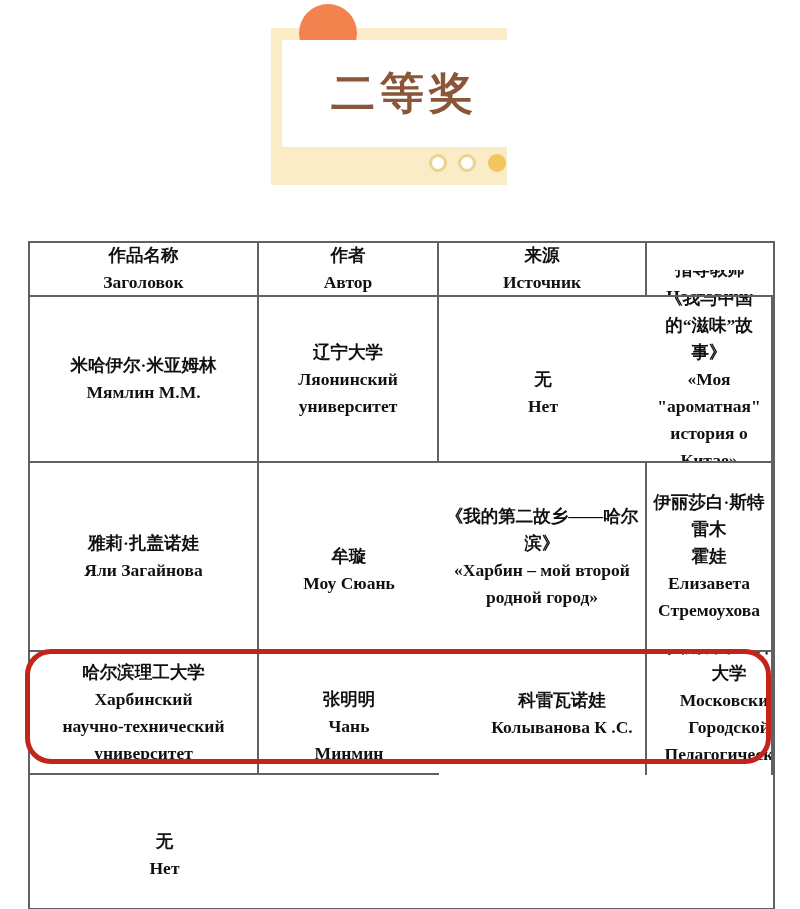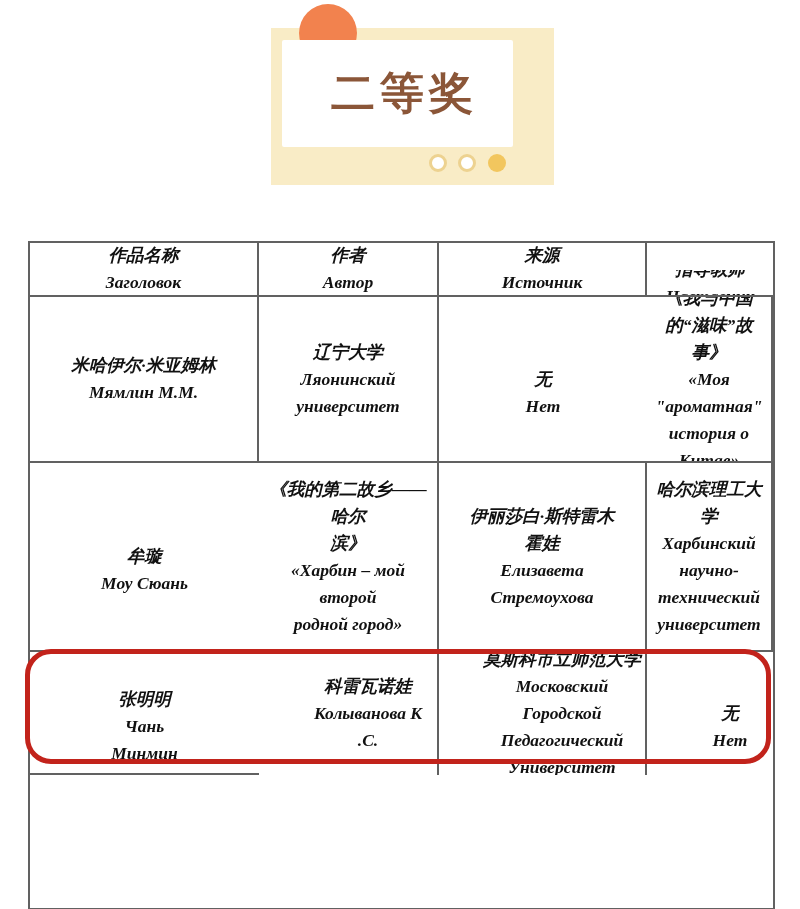--- a/index.html
+++ b/index.html
@@ -4,21 +4,21 @@
 <style>
   html,body{margin:0;padding:0;}
   body{
     width:800px;height:909px;position:relative;background:#ffffff;
     font-family:"Liberation Serif","DejaVu Serif",serif;
     overflow:hidden;
   }
   
   .banner{
     position:absolute;left:271px;top:28px;width:236px;height:157px;
-    background:#F9ECC6;border-radius:0;padding-left:47px;
+    background:#F9ECC6;border-radius:0;
   }
   .banner-inner{
     position:absolute;left:11px;top:12px;width:231px;height:107px;
     background:#ffffff;border-radius:2px;
     display:flex;align-items:center;justify-content:center;
   }
   .banner-title{
     font-family:"Liberation Sans","DejaVu Sans",sans-serif;
     font-weight:900;font-size:44px;color:#8B5638;letter-spacing:5px;
     margin-left:14px;
@@ -41,21 +41,21 @@
     grid-template-columns:229px 180px 208px 126px;
     grid-template-rows:54px 166px 189px 123px 133px;
     border:2px solid #616161;
   }
   .cell{
     border-right:2px solid #616161;border-bottom:2px solid #616161;
     display:flex;align-items:center;justify-content:center;
     text-align:center;
     font-weight:bold;font-size:17.5px;line-height:27px;color:#111;
     white-space:pre-line;
-    padding:0 4px;box-sizing:border-box;overflow:hidden;font-style:italic;
+    padding:0 4px;box-sizing:border-box;overflow:hidden;
   }
   .cell.last-col{border-right:none;margin-top:27px;}
   .cell.last-row{border-bottom:none;padding-left:44px;}
   
   .highlight{
     position:absolute;left:25px;top:649px;width:746px;height:115px;
     border:5px solid #C2231B;border-radius:26px;
     box-sizing:border-box;
     pointer-events:none;
   }
@@ -88,20 +88,22 @@
 Мямлин М.М.</div>
   <div class="cell">辽宁大学
 Ляонинский
 университет</div>
   <div class="cell last-col">无
 Нет</div>
 
   <div class="cell">《我与中国的“滋味”故事》
 «Моя "ароматная"
 история о Китае»</div>
+  <div class="cell">雅莉·扎盖诺娃
+Яли Загайнова</div>
   <div class="cell last-col">牟璇
 Моу Сюань</div>
 
   <div class="cell">《我的第二故乡——哈尔
 滨》
 «Харбин – мой второй
 родной город»</div>
   <div class="cell">伊丽莎白·斯特雷木
 霍娃
 Елизавета

